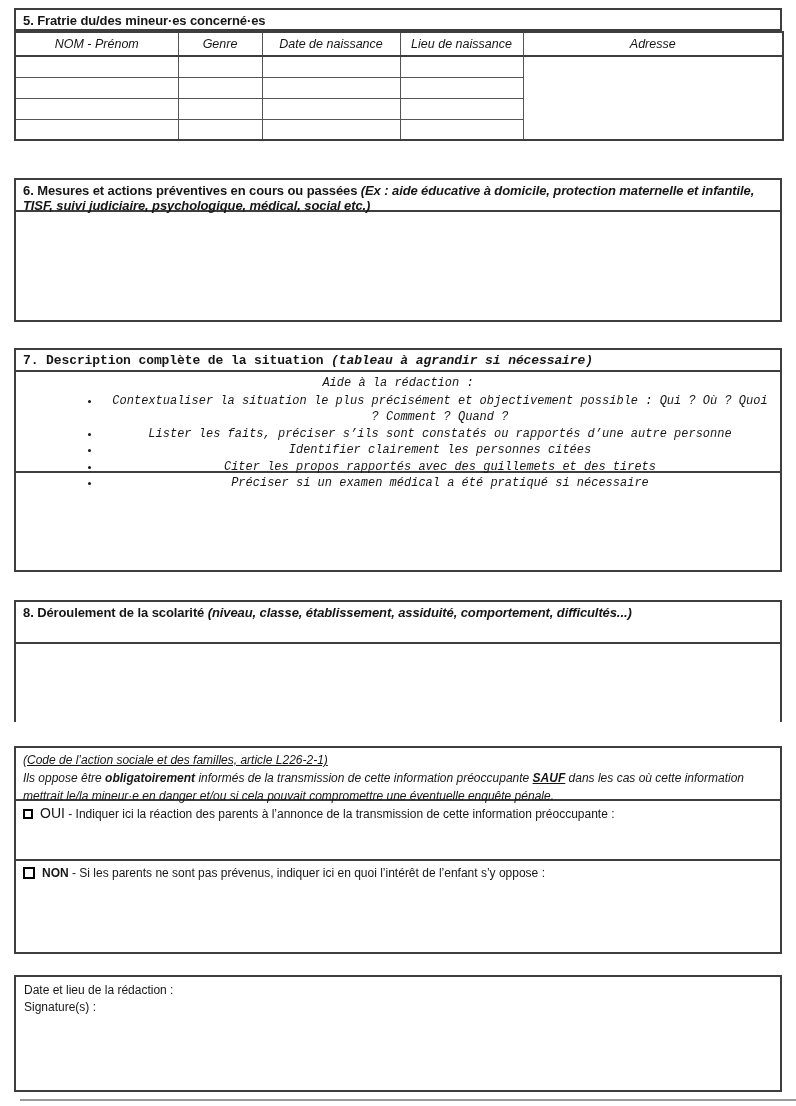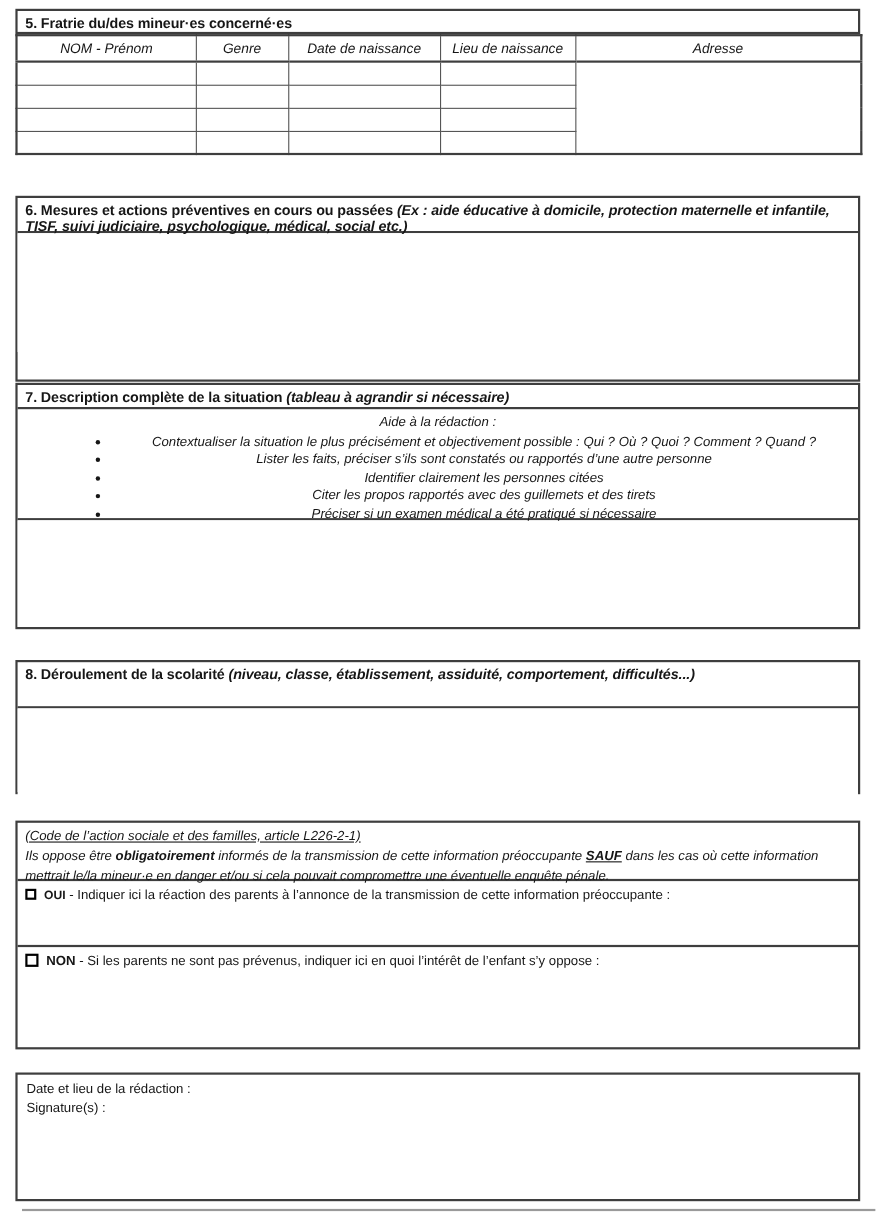--- a/index.html
+++ b/index.html
@@ -25,21 +25,21 @@
   .italic-block { font-style:italic; font-size:12px; line-height:16.5px; padding:3px 7px 0 7px; }
   .italic-block ul { margin:1px 0 0 0; padding-left:78px; }
   .italic-block li { padding-left:6px; }
   .legal { font-style:italic; font-size:12px; line-height:18px; padding:3px 7px; }
   .legal .uline { text-decoration:underline; }
   .legal .b { font-weight:bold; }
   
   .cbrow { font-size:12px; line-height:16px; padding:4px 7px; }
   .cb { display:inline-block; width:10px; height:10px; border:2px solid #000; margin-right:7px; vertical-align:-1px; background:#fff; }
   .cb.big { width:12px; height:12px; vertical-align:-2px; }
-  .oui-label { font-weight:bold; font-size:11px; }
+  .oui-label { font-weight:normal; font-size:14px; }
   .non-label { font-weight:bold; font-size:12px; }
   .footer-box { font-size:12px; line-height:17px; padding:5px 8px; }
   .fill { background:#fff; }
   .bottom-line { position:absolute; top:1099px; left:20px; width:776px; height:2px; background:#9a9a9a; }
 </style>
 </head>
 <body>
 
 <div class="abs box title" style="top:8px; height:23px;">5. Fratrie du/des mineur·es concerné·es</div>
 
@@ -80,26 +80,26 @@
   </tr>
   <tr>
     <td></td>
     <td></td>
     <td></td>
     <td></td>
   </tr>
 </tbody>
   </table>
 
-<div class="abs box" style="top:178px; height:169px;">
+<div class="abs box" style="top:178px; height:144px;">
   <div class="seg title" style="height:32px;"><span>6. Mesures et actions préventives en cours ou passées</span> <span class="hint">(Ex : aide éducative à domicile, protection maternelle et infantile, TISF, suivi judiciaire, psychologique, médical, social etc.)</span></div>
   <div class="seg fill" style="height:108px;"></div>
 </div>
 
-<div class="abs box" style="top:348px; height:224px;">
+<div class="abs box" style="top:348px; height:224px;font-family:Liberation Mono, monospace;">
   <div class="seg title" style="height:22px;"><span>7. Description complète de la situation</span> <span class="hint">(tableau à agrandir si nécessaire)</span></div>
   <div class="seg italic-block" style="height:101px;text-align:center;">
     <div>Aide à la rédaction :</div>
     <ul>
       <li>Contextualiser la situation le plus précisément et objectivement possible : Qui ? Où ? Quoi ? Comment ? Quand ?</li>
       <li>Lister les faits, préciser s’ils sont constatés ou rapportés d’une autre personne</li>
       <li>Identifier clairement les personnes citées</li>
       <li>Citer les propos rapportés avec des guillemets et des tirets</li>
       <li>Préciser si un examen médical a été pratiqué si nécessaire</li>
     </ul>

